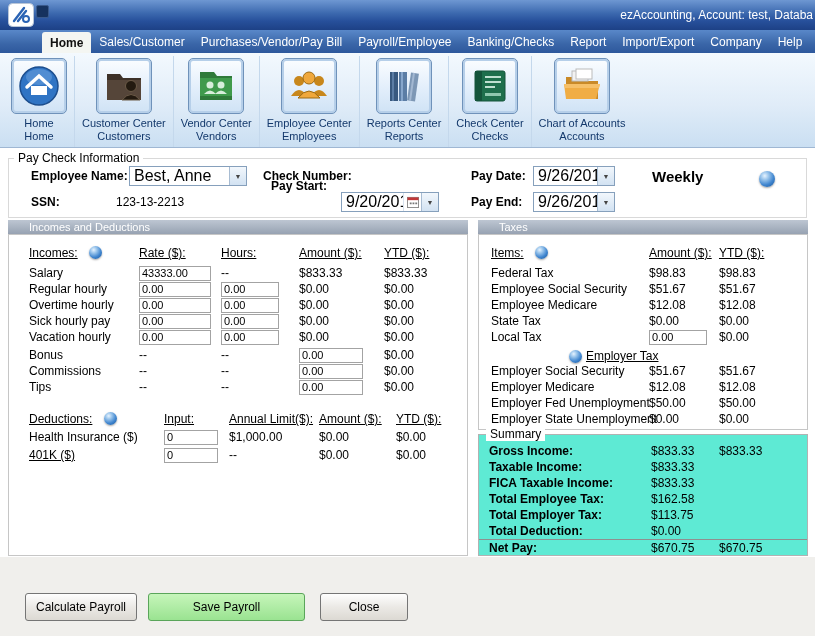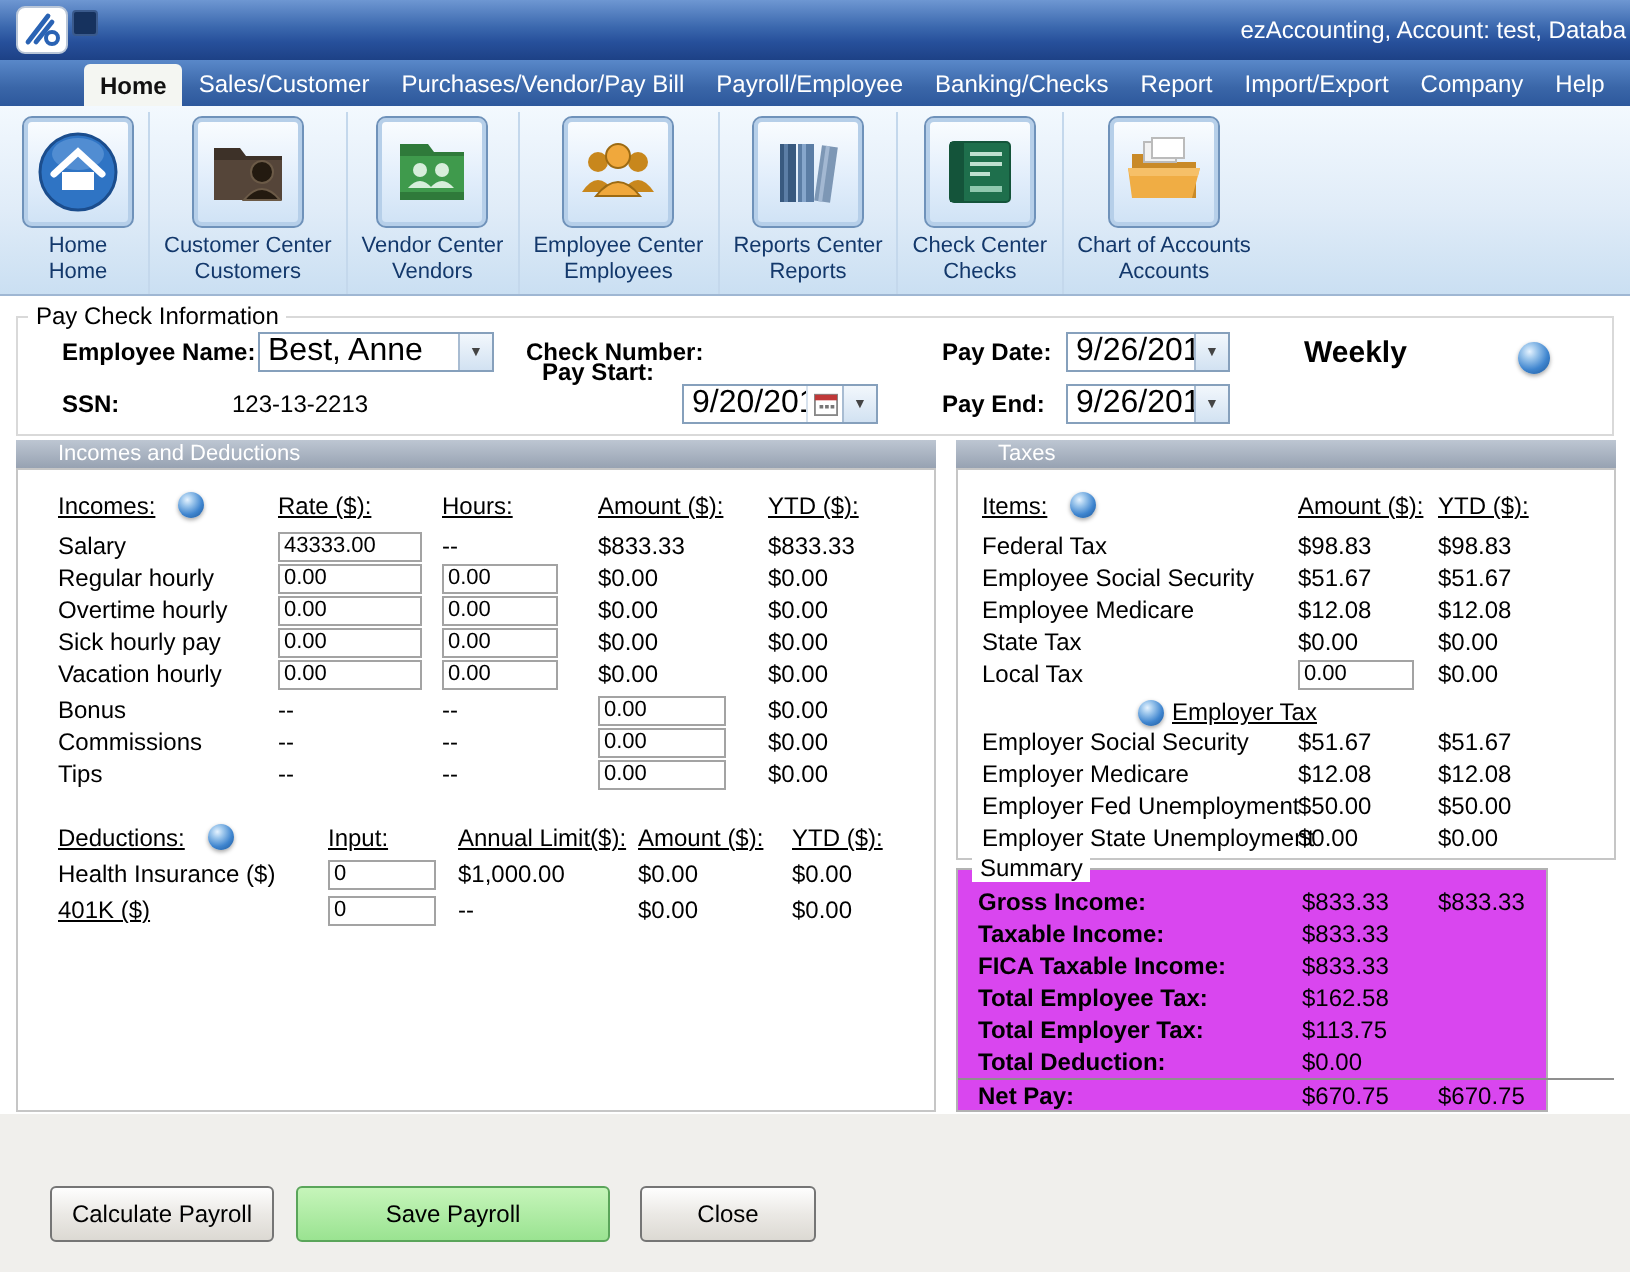--- a/index.html
+++ b/index.html
@@ -51,21 +51,21 @@
   .globe.lg{width:16px;height:16px}
 
   
   .phdr{position:absolute;top:220px;height:14px;background:linear-gradient(180deg,#bdc6d2 0%,#97a2b2 100%);
     color:#fff;font-size:11px;line-height:14px;padding-left:21px}
 
   
   .panel{position:absolute;background:#fff;border:1px solid #c6c6c6}
   #leftPanel{left:8px;top:234px;width:460px;height:322px}
   #taxPanel{left:478px;top:234px;width:330px;height:196px}
-  #summaryBox{position:absolute;left:478px;top:434px;width:296px;height:122px;background:#d946ef;border:1px solid #b2b2b2}
+  #summaryBox{position:absolute;left:478px;top:434px;width:330px;height:122px;background:#5eead4;border:1px solid #b2b2b2}
   #summaryBox .grouplabel{top:-8px;left:7px}
 
   .grid{position:absolute;display:grid;align-items:center;height:16px;font-size:12px;white-space:nowrap}
   .ig{left:0;width:458px;grid-template-columns:110px 82px 78px 85px 1fr;padding-left:20px}
   .dg{left:0;width:458px;grid-template-columns:135px 65px 90px 77px 1fr;padding-left:20px}
   .tg{left:0;width:328px;grid-template-columns:158px 70px 1fr;padding-left:12px}
   .sg{left:0;width:328px;grid-template-columns:162px 68px 1fr;padding-left:10px}
   .und{text-decoration:underline}
   .slbl{font-weight:bold}
   .field{height:15px;border:1px solid #a3a3a3;background:#fff;font-family:inherit;font-size:11px;padding:0 2px}

